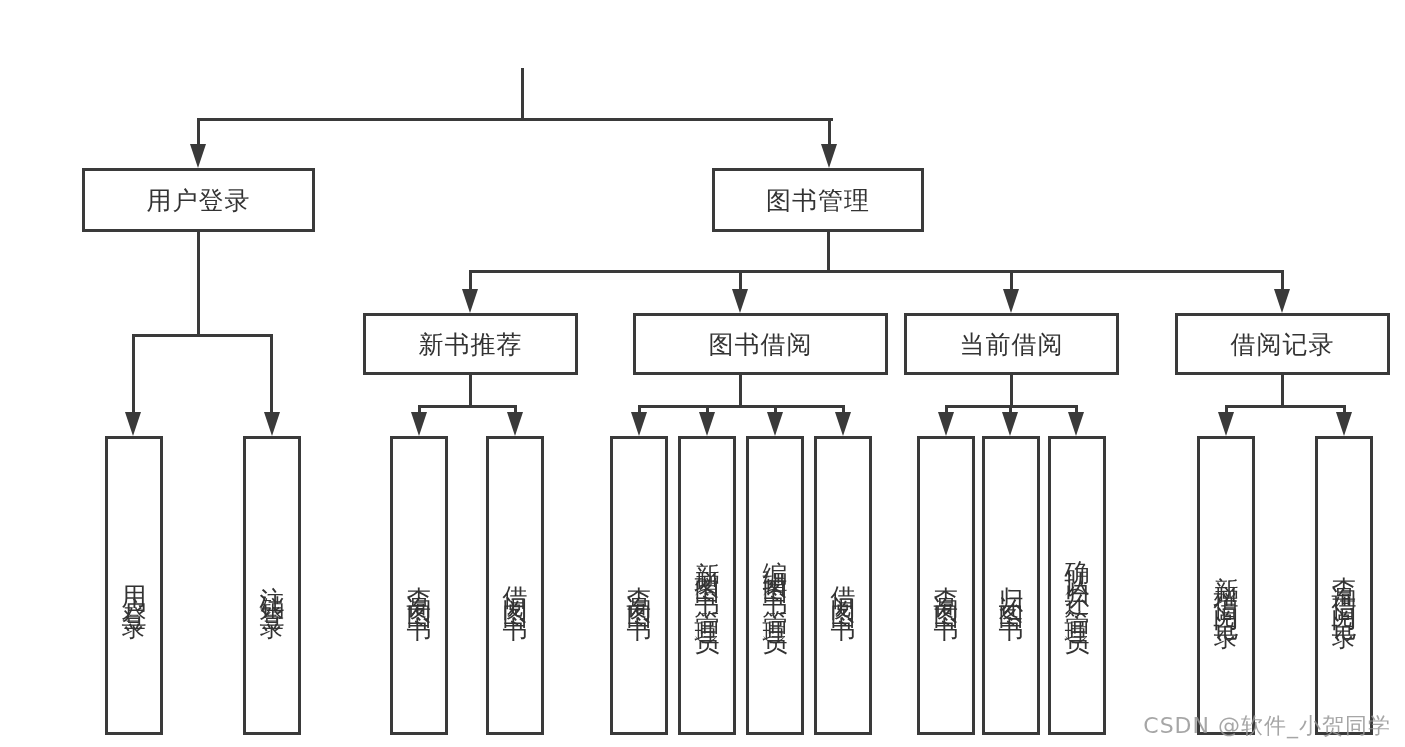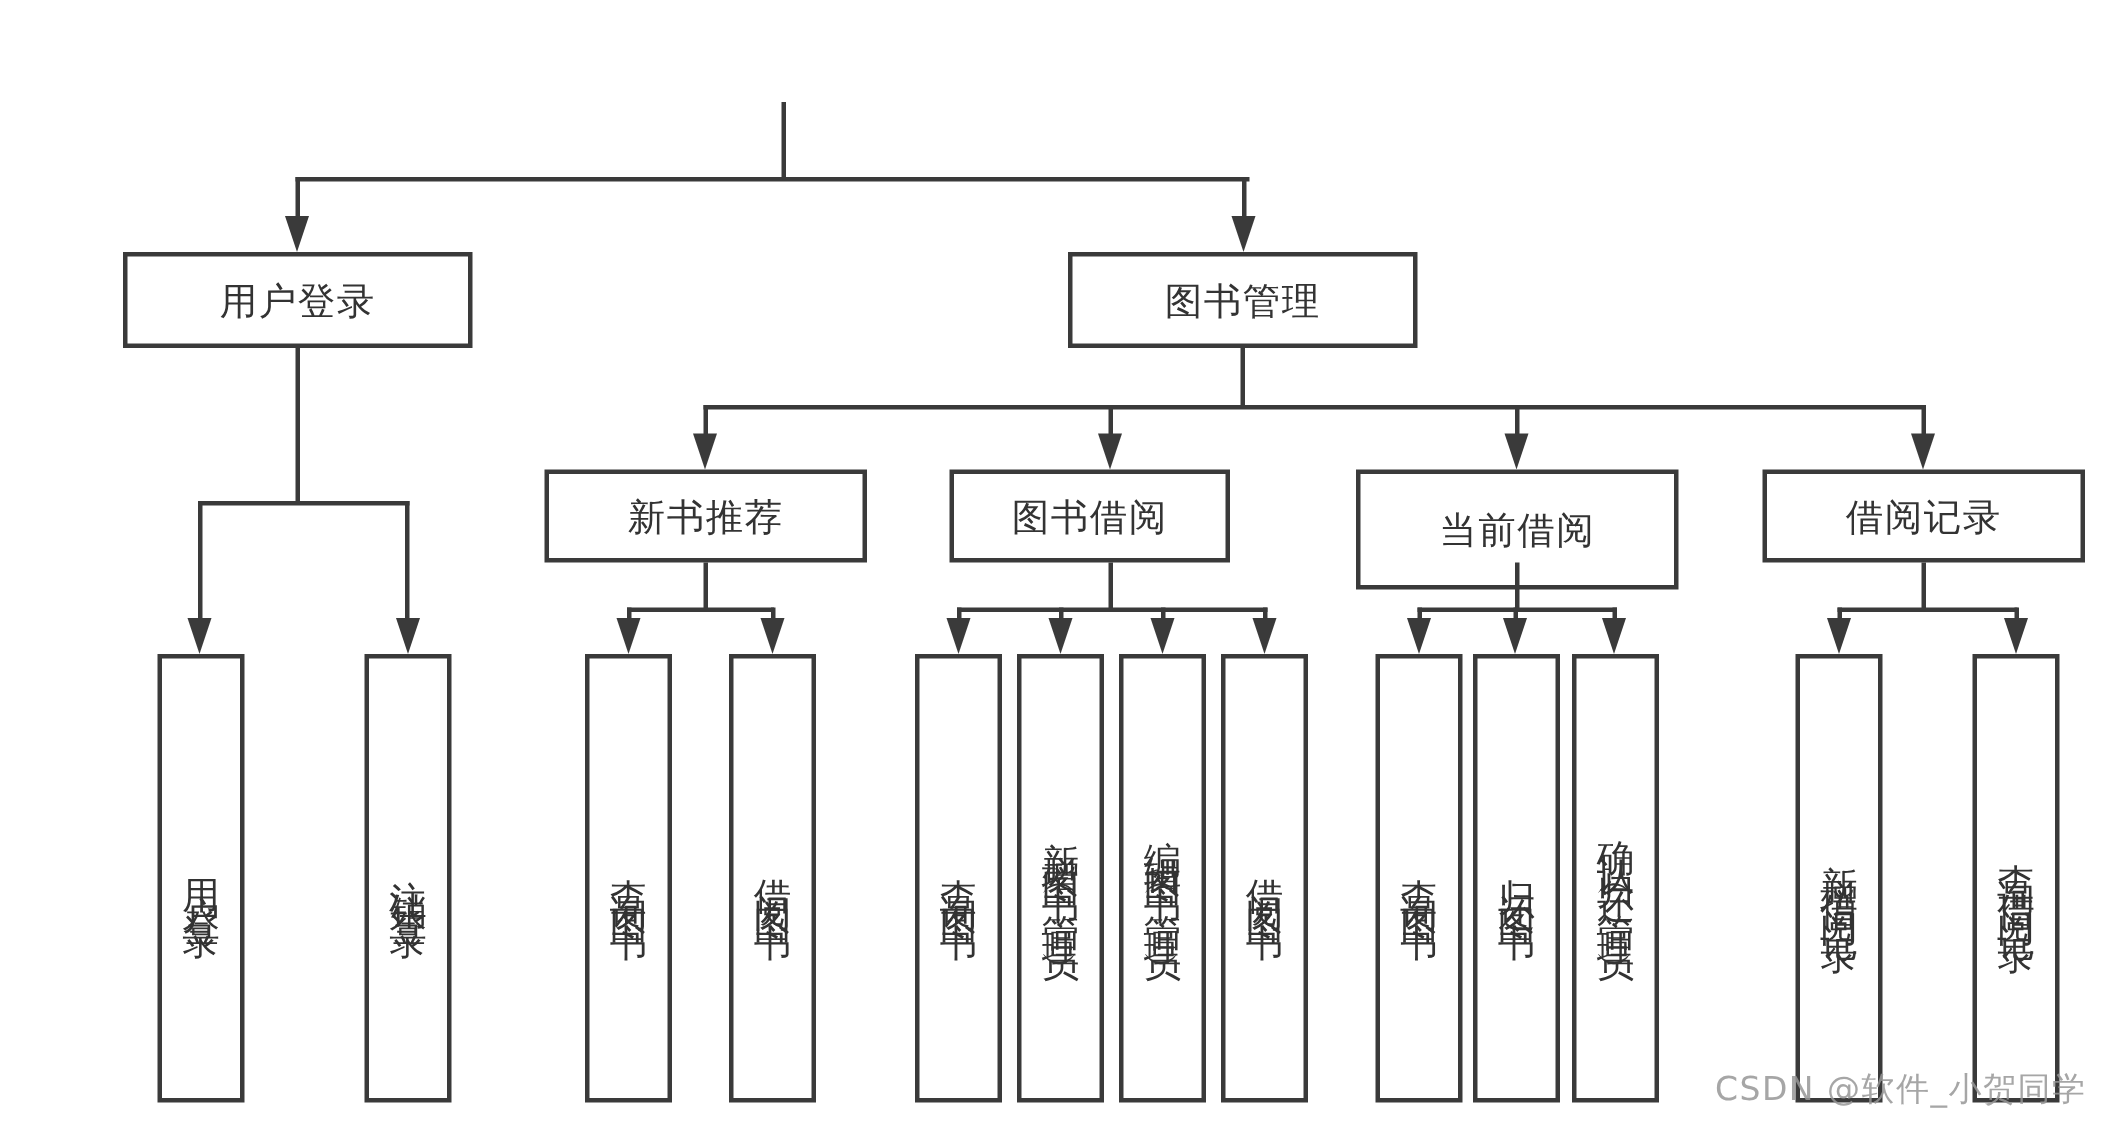--- a/index.html
+++ b/index.html
@@ -65,21 +65,21 @@
   <div class="vline" style="left:521px;top:68px;height:52px;"></div>
   <div class="hline" style="left:197px;top:118px;width:636px;"></div>
   <div class="vline" style="left:197px;top:118px;height:30px;"></div>
   <div class="arrow" style="left:190px;top:144px;"></div>
   <div class="vline" style="left:828px;top:118px;height:30px;"></div>
   <div class="arrow" style="left:821px;top:144px;"></div>
 
   <div class="node" style="left:82px;top:168px;width:233px;height:64px;">
     <span>用户登录</span>
   </div>
-  <div class="node" style="left:712px;top:168px;width:233px;height:64px;">
+  <div class="node" style="left:712px;top:168px;width:212px;height:64px;">
     <span>图书管理</span>
   </div>
 
   <div class="vline" style="left:197px;top:232px;height:104px;"></div>
   <div class="hline" style="left:132px;top:334px;width:141px;"></div>
   <div class="vline" style="left:132px;top:334px;height:80px;"></div>
   <div class="arrow" style="left:125px;top:412px;"></div>
   <div class="vline" style="left:270px;top:334px;height:80px;"></div>
   <div class="arrow" style="left:264px;top:412px;"></div>
 
@@ -90,24 +90,24 @@
   <div class="vline" style="left:739px;top:270px;height:21px;"></div>
   <div class="arrow" style="left:732px;top:289px;"></div>
   <div class="vline" style="left:1010px;top:270px;height:21px;"></div>
   <div class="arrow" style="left:1003px;top:289px;"></div>
   <div class="vline" style="left:1281px;top:270px;height:21px;"></div>
   <div class="arrow" style="left:1274px;top:289px;"></div>
 
   <div class="node" style="left:363px;top:313px;width:215px;height:62px;text-align:center;">
     <span>新书推荐</span>
   </div>
-  <div class="node" style="left:633px;top:313px;width:187px;height:62px;">
+  <div class="node" style="left:633px;top:313px;width:255px;height:62px;">
     <span>图书借阅</span>
   </div>
-  <div class="node" style="left:904px;top:313px;width:215px;height:80px;">
+  <div class="node" style="left:904px;top:313px;width:215px;height:62px;">
     <span>当前借阅</span>
   </div>
   <div class="node" style="left:1175px;top:313px;width:215px;height:62px;">
     <span>借阅记录</span>
   </div>
 
   <div class="vline" style="left:469px;top:375px;height:32px;"></div>
   <div class="hline" style="left:418px;top:405px;width:98px;"></div>
   <div class="vline" style="left:418px;top:405px;height:11px;"></div>
   <div class="arrow" style="left:411px;top:412px;"></div>

